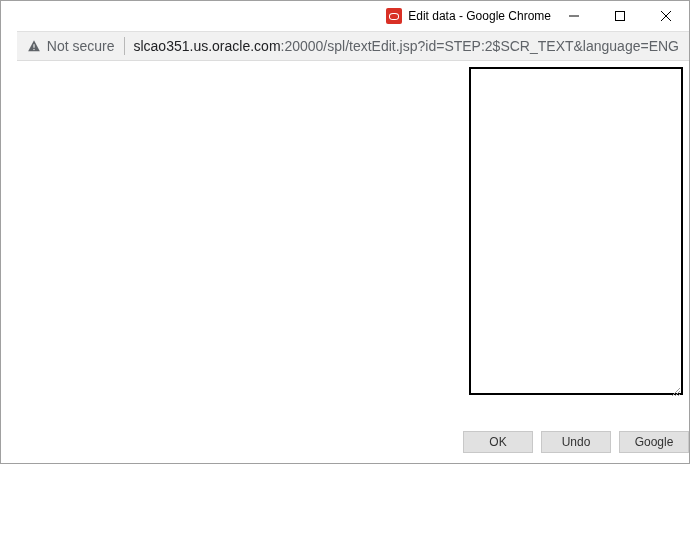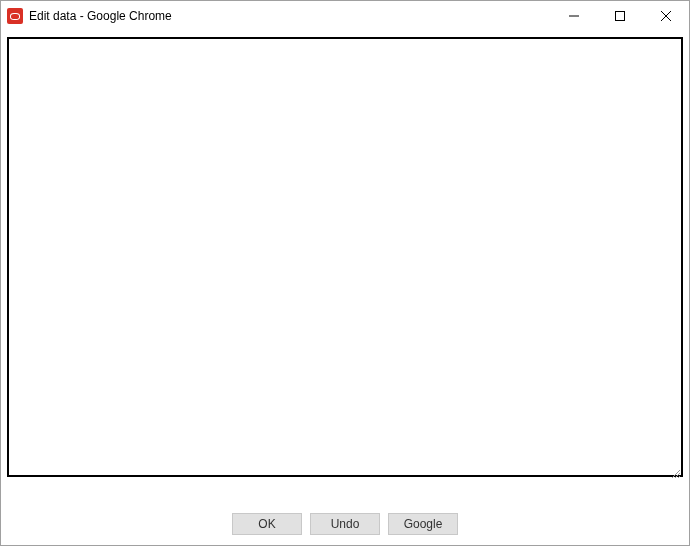--- a/index.html
+++ b/index.html
@@ -1,21 +1,21 @@
 <!DOCTYPE html>
 <html><head>
 <meta charset="utf-8">
 <style>
   * { box-sizing: border-box; margin: 0; padding: 0; }
   html, body { width: 690px; height: 546px; font-family: "Segoe UI", Arial, sans-serif; overflow: hidden; }
   .window {
-    width: 690px; height: 546px;
+    width: 690px; height: 464px;
     border: 1px solid #a0a0a0;
     background: #ffffff;
-    display: flex; flex-direction: column;
+    display: flex; flex-direction: column; align-items: flex-end;
   }
   .titlebar {
     height: 30px;
     background: #ffffff;
     display: flex; align-items: center;
     padding-left: 6px;
   }
   .app-icon {
     width: 16px; height: 16px;
     background: #d93025;
@@ -136,20 +136,33 @@
       </div>
       <div class="win-btn">
         <svg viewBox="0 0 10 10">
             <line x1="0" y1="0" x2="10" y2="10" stroke="#000" stroke-width="1"></line>
             <line x1="10" y1="0" x2="0" y2="10" stroke="#000" stroke-width="1"></line>
           </svg>
       </div>
     </div>
   </div>
 
+  <div class="addressbar">
+    <div class="security">
+      <svg viewBox="0 0 24 24">
+          <path d="M12 2 L22 21 L2 21 Z" fill="#5f6368"></path>
+          <rect x="11" y="9" width="2" height="6" fill="#f1f1f1"></rect>
+          <rect x="11" y="17" width="2" height="2" fill="#f1f1f1"></rect>
+        </svg>
+      <span>Not secure</span>
+    </div>
+    <div class="url">
+      <span class="host">slcao351.us.oracle.com</span><span class="rest">:20000/spl/textEdit.jsp?id=STEP:2$SCR_TEXT&amp;language=ENG</span>
+    </div>
+  </div>
 
   <div class="content">
     <div class="editor-wrap">
       <textarea class="editor" style=""></textarea>
       <div class="resize-grip">
         <svg viewBox="0 0 10 10">
           <line x1="2" y1="10" x2="10" y2="2" stroke="#9a9a9a" stroke-width="1"></line>
           <line x1="5" y1="10" x2="10" y2="5" stroke="#9a9a9a" stroke-width="1"></line>
           <line x1="8" y1="10" x2="10" y2="8" stroke="#9a9a9a" stroke-width="1"></line>
         </svg>

